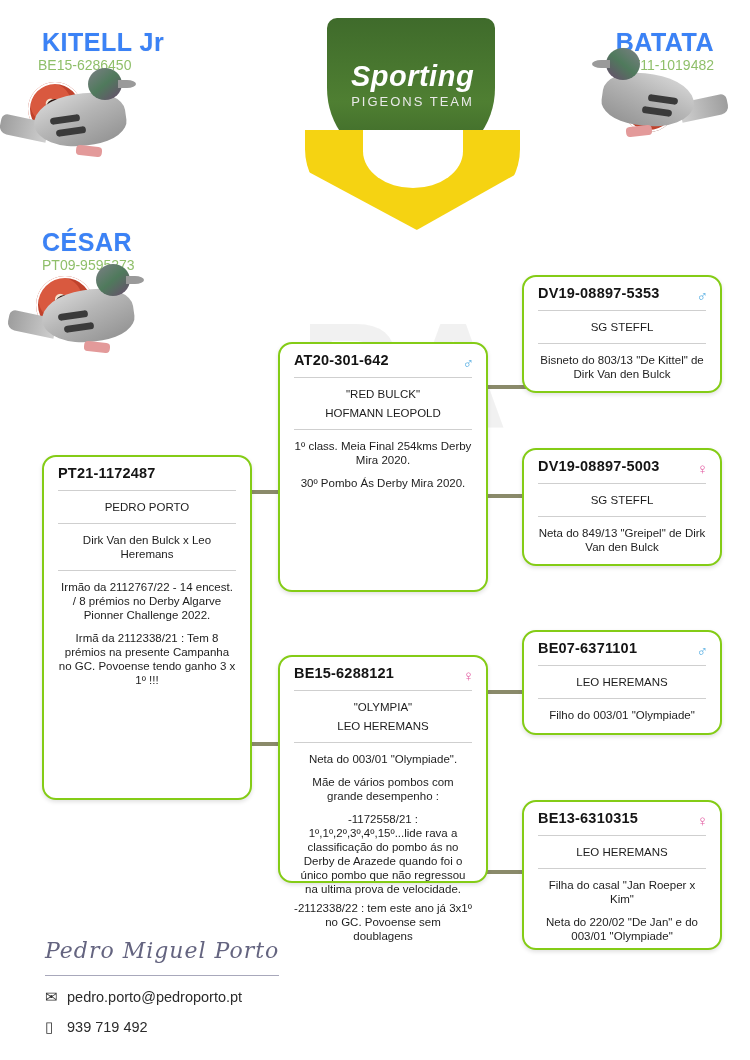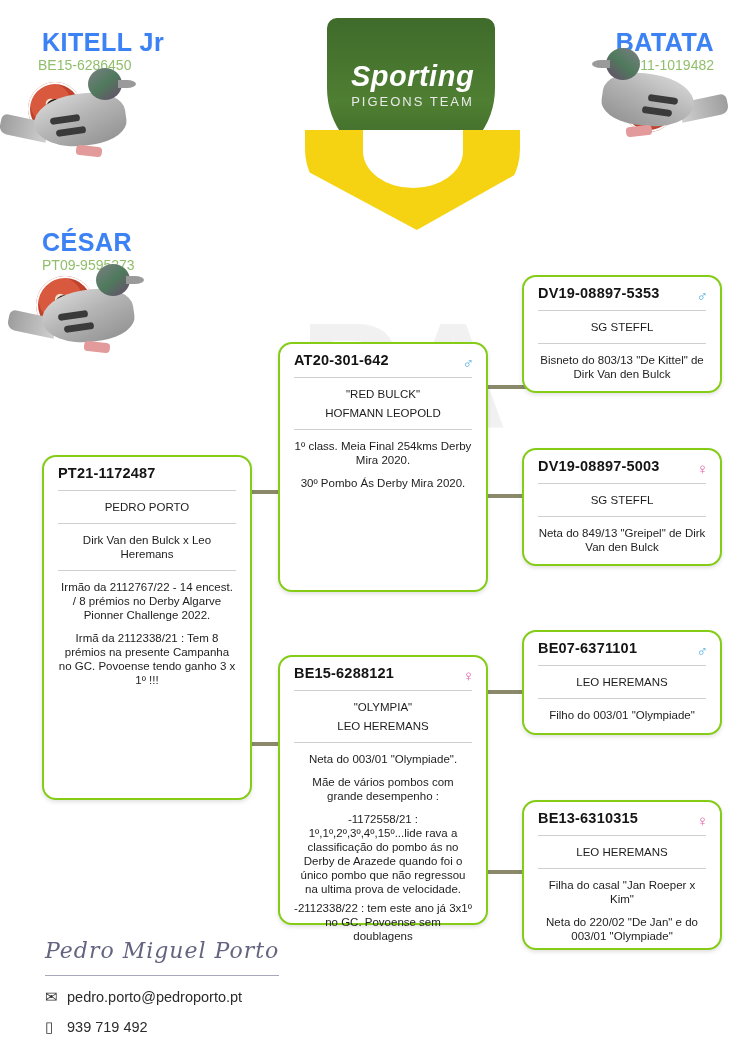--- a/index.html
+++ b/index.html
@@ -224,21 +224,21 @@
     right: 12px;
     top: 10px;
     font-size: 15px;
     font-weight: bold;
   }
   .sex.male { color: #4aa8e0; }
   .sex.female { color: #e2579f; }
 
   #card-subject { left: 42px;  top: 455px; width: 210px; height: 345px; }
   #card-sire    { left: 278px; top: 330px; width: 210px; height: 250px; margin-top: 12px; }
-  #card-dam     { left: 278px; top: 655px; width: 210px; height: 270px; }
+  #card-dam     { left: 278px; top: 655px; width: 210px; height: 228px; }
   #card-gp1     { left: 522px; top: 275px; width: 200px; height: 118px; }
   #card-gp2     { left: 522px; top: 448px; width: 200px; height: 118px; }
   #card-gp3     { left: 522px; top: 630px; width: 200px; height: 105px; }
   #card-gp4     { left: 522px; top: 800px; width: 200px; height: 150px; }
 
   
   .conn {
     position: absolute;
     background: #8a8a6a;
     height: 4px;

